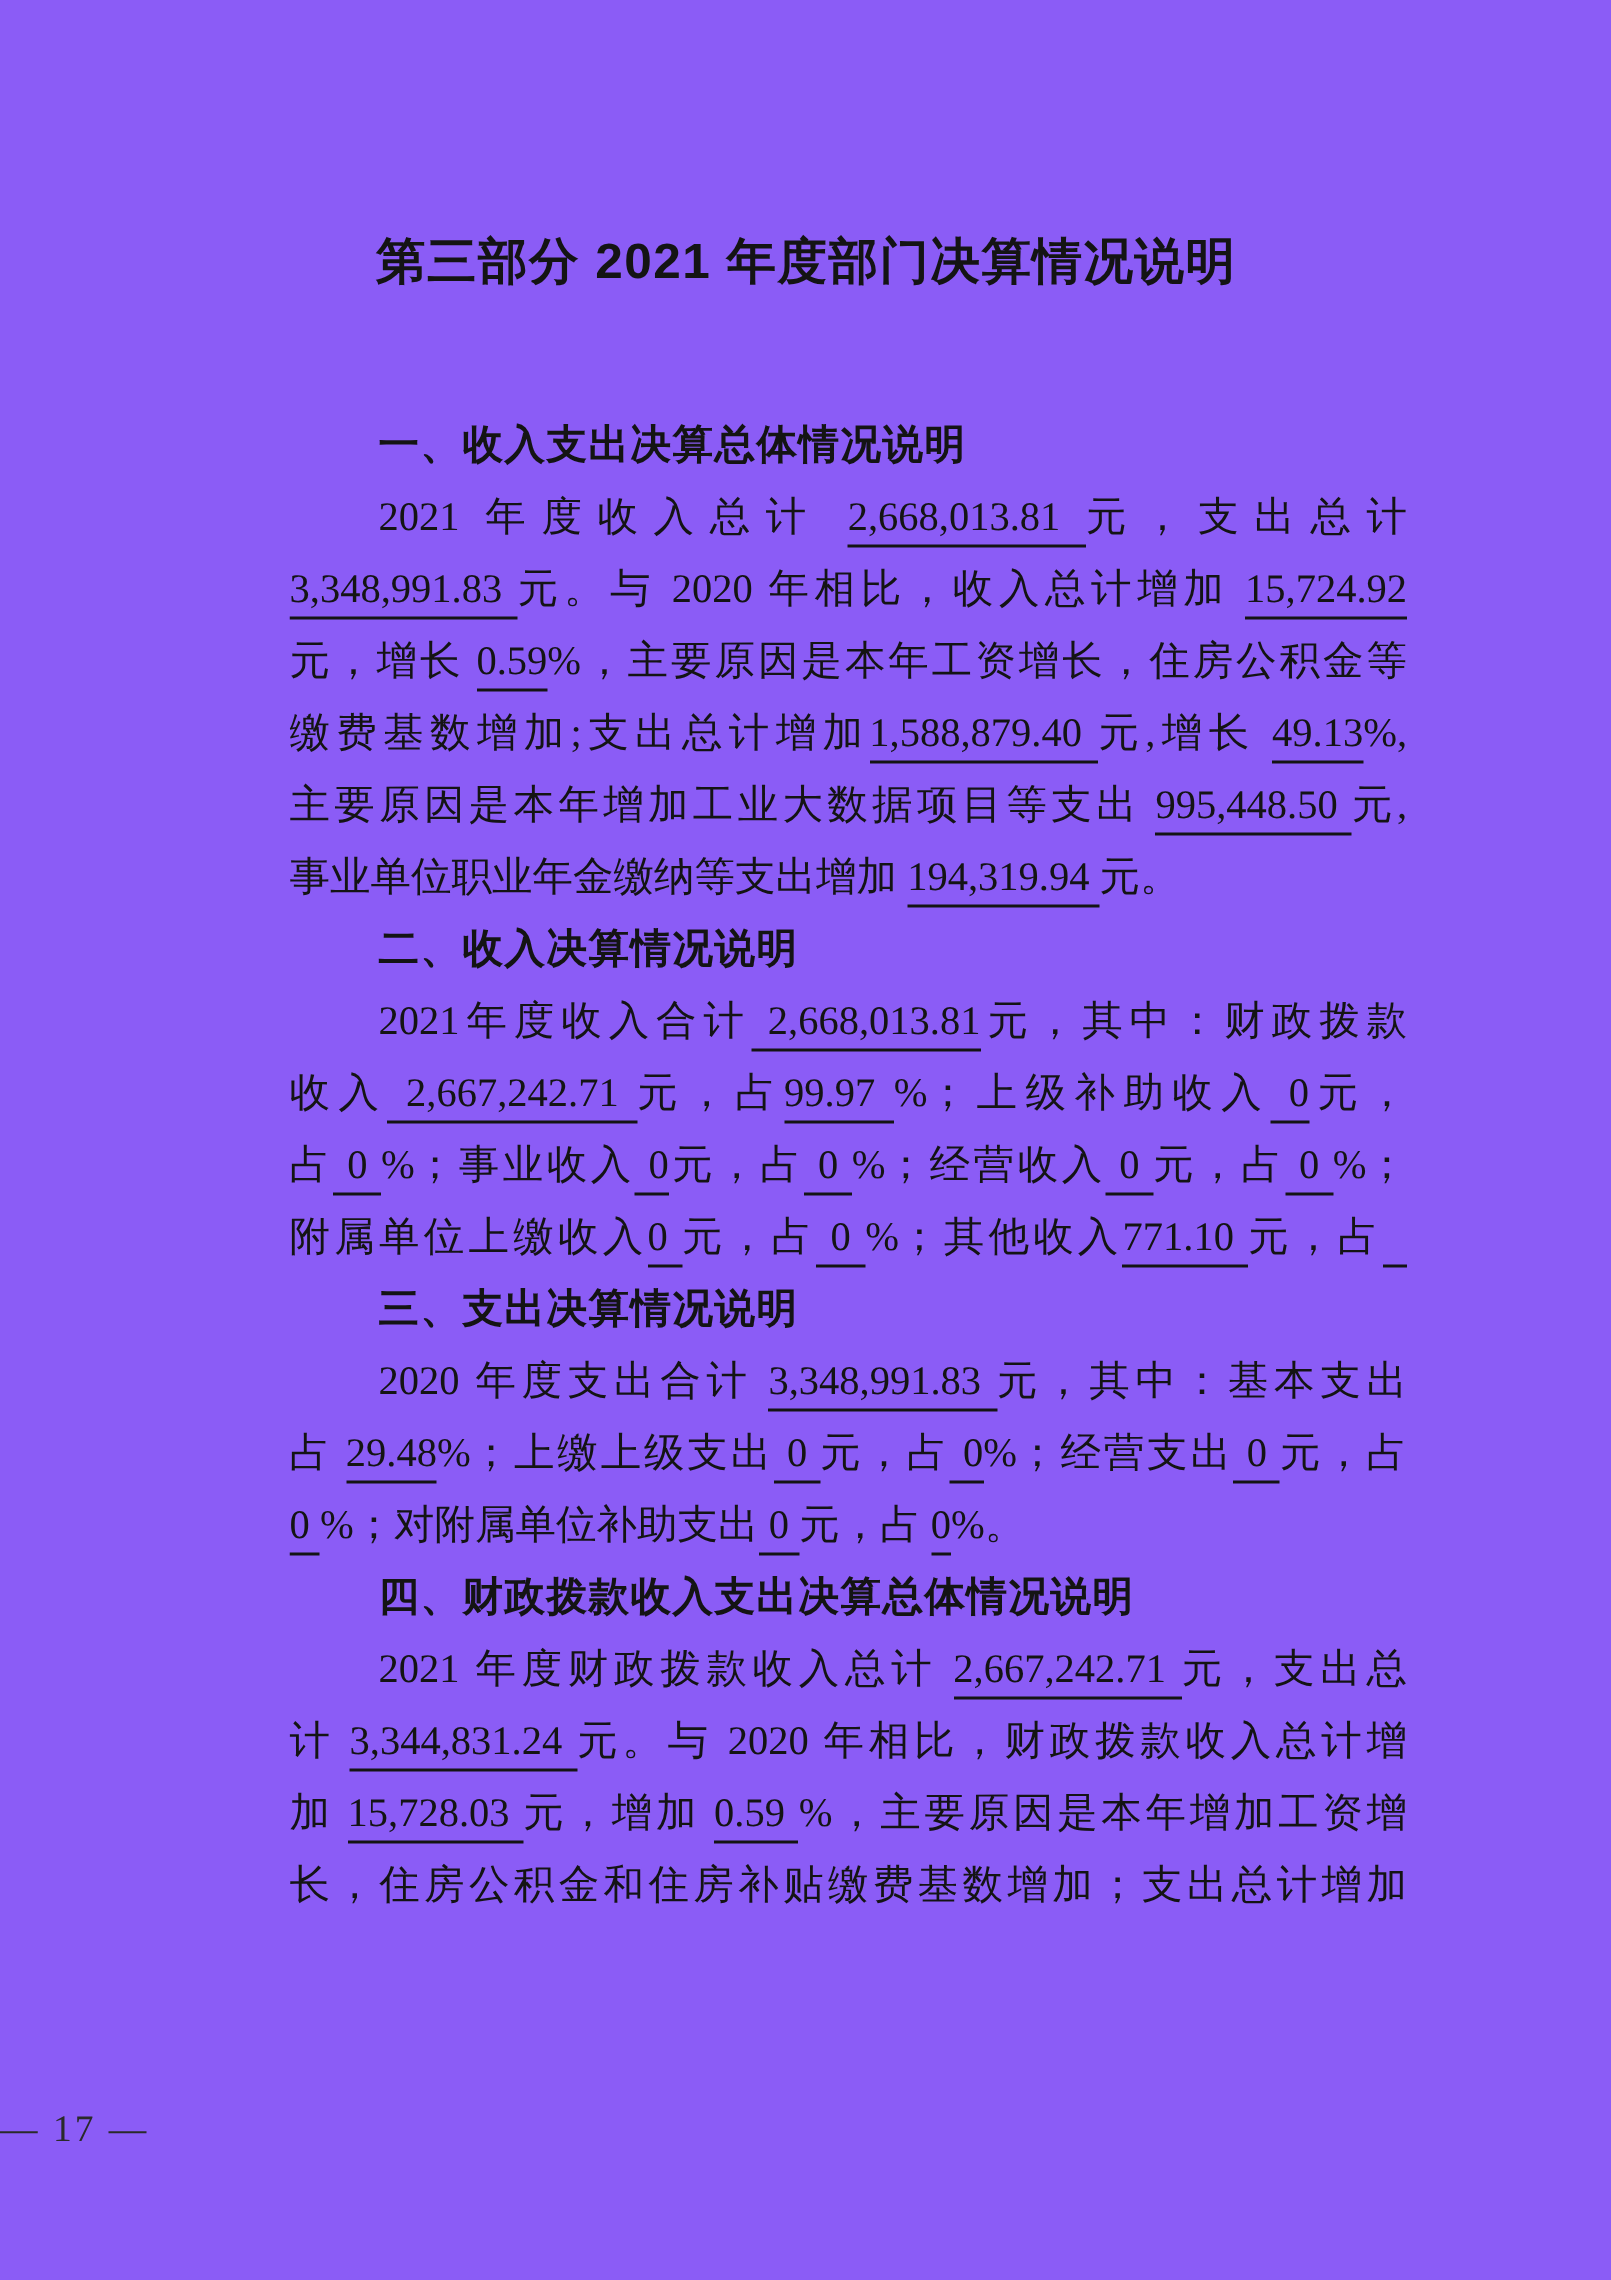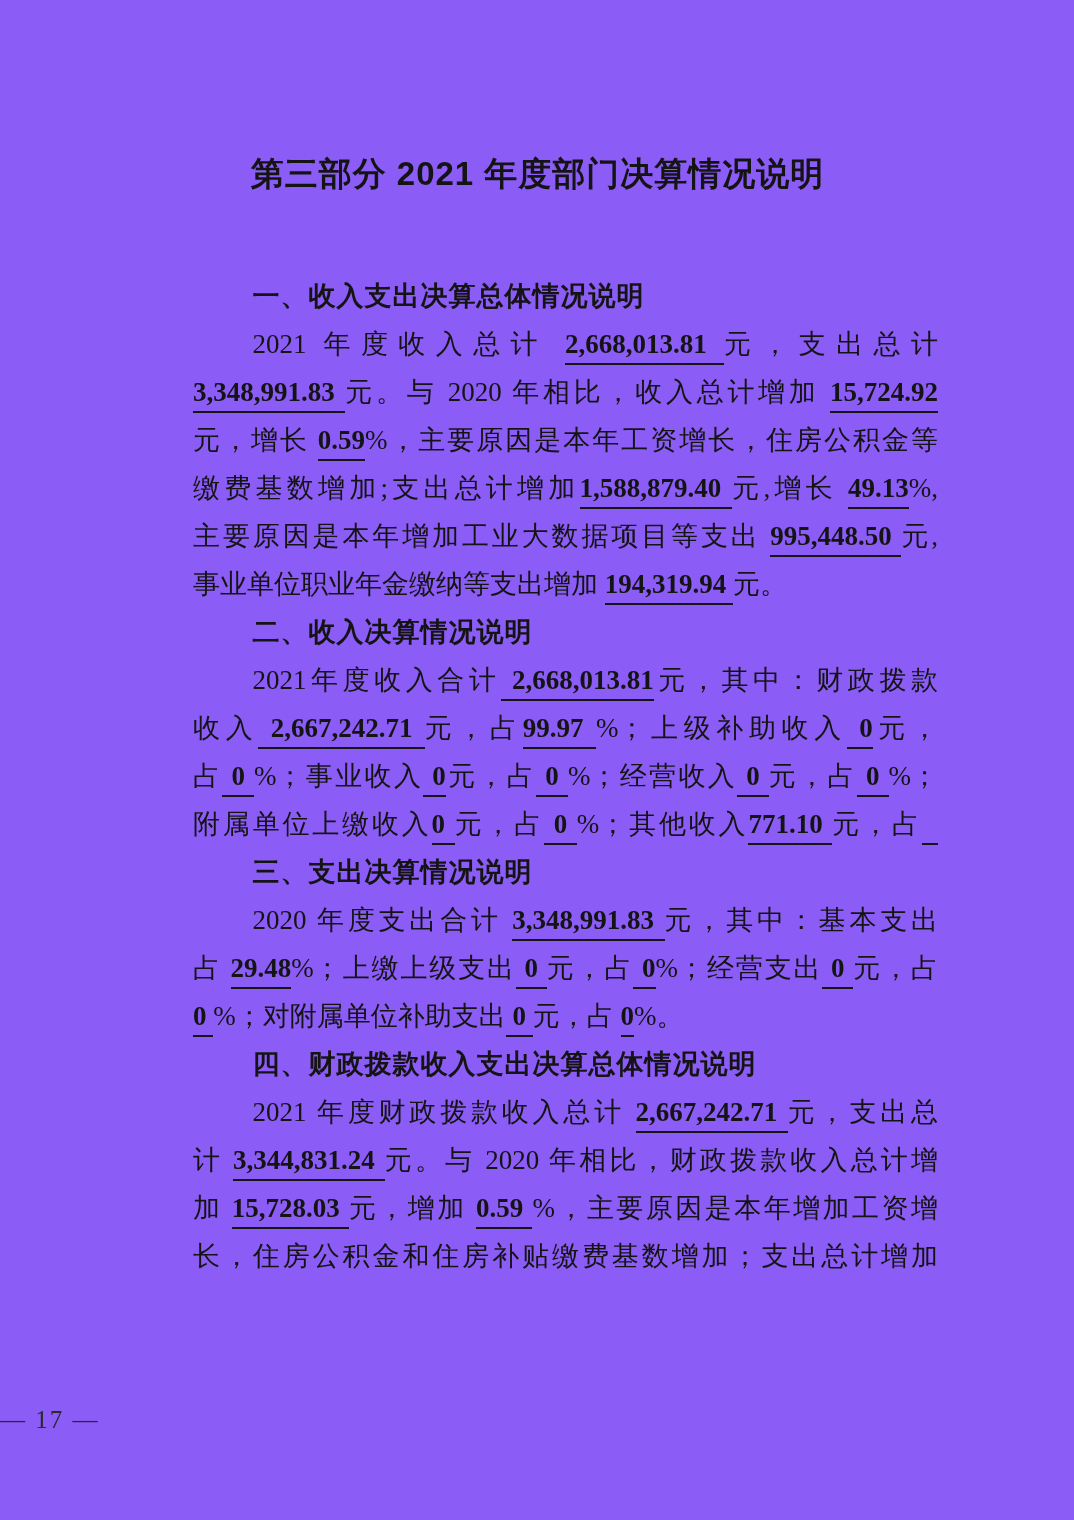--- a/index.html
+++ b/index.html
@@ -45,21 +45,20 @@
   }
   .line.first { text-indent: 2.2em; }
   .line.heading {
     font-weight: bold;
     text-indent: 2.2em;
     letter-spacing: 1px;
   }
   .u {
     border-bottom: 2px solid #141414;
     padding-bottom: 4px;
-    font-weight: bold;
   }
   .footer {
     position: absolute;
     top: 1406px;
     left: 0;
     width: 1074px;
     font-size: 25px;
     color: #2a2a2a;
     letter-spacing: 2px;
   }

